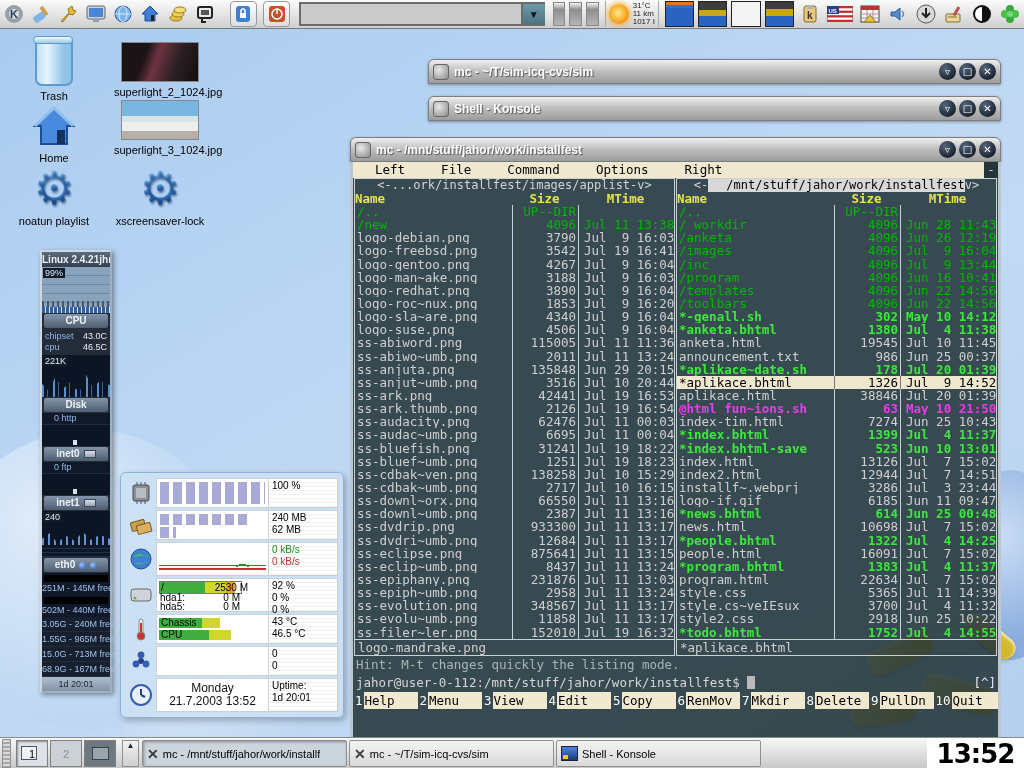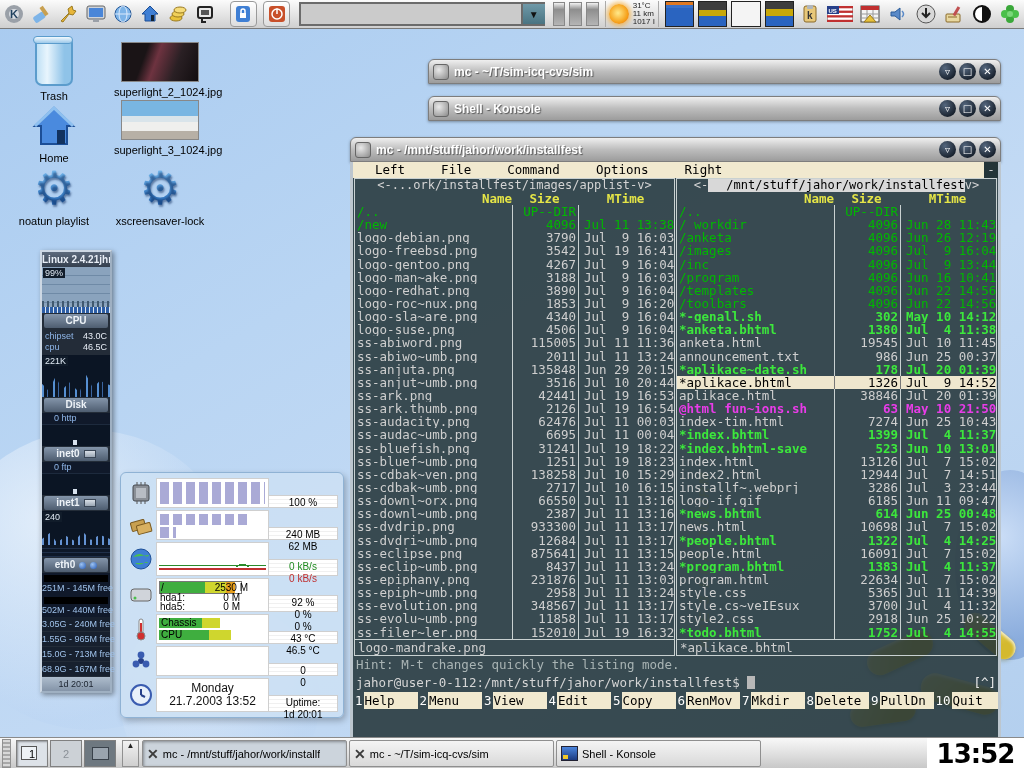--- a/index.html
+++ b/index.html
@@ -76,21 +76,21 @@
   .gk-mtext{font:9px "Liberation Sans",sans-serif;color:#9fc2ea;text-align:center;line-height:12px;white-space:nowrap;}
   .gk-fs{font:9px "Liberation Sans",sans-serif;color:#9fc2ea;line-height:14px;text-align:center;background:#17202e;border-bottom:1px solid #232c38;white-space:nowrap;}
   .gk-uptime{height:14px;font:9px "Liberation Sans",sans-serif;color:#1c2430;text-align:center;line-height:14px;background:linear-gradient(#aebdcd,#8494a8);}
   
   #sysmon{position:absolute;left:120px;top:472px;width:212px;z-index:2;background:rgba(205,224,243,.85);
     border:1px solid #8fb2d4;border-radius:6px;padding:5px;box-shadow:2px 3px 6px rgba(0,0,0,.25);}
   .sm-row{display:flex;height:30px;margin-bottom:2px;}
   .sm-ic{width:30px;display:flex;align-items:center;justify-content:center;}
   .sm-mid{flex:1;background:#fff;border:1px solid #cfcfcf;position:relative;overflow:hidden;}
   .sm-val{width:62px;background:repeating-linear-gradient(#fff 0 3px,#f0f0f0 3px 4px);border:1px solid #cfcfcf;border-left:none;
-    font:10px "Liberation Sans",sans-serif;text-align:center;padding:1px 3px;line-height:12px;white-space:pre-line;margin-top:17px;}
+    font:10px "Liberation Sans",sans-serif;text-align:left;padding:1px 3px;line-height:12px;white-space:pre-line;}
   .bars{position:absolute;inset:3px;background:repeating-linear-gradient(90deg,#aaaad6 0 9px,#fff 9px 13px);}
   .bars2{position:absolute;left:3px;top:3px;height:11px;width:82%;background:repeating-linear-gradient(90deg,#aaaad6 0 9px,#fff 9px 13px);}
   .bars3{position:absolute;left:3px;top:16px;height:11px;width:14%;background:repeating-linear-gradient(90deg,#aaaad6 0 9px,#fff 9px 13px);}
   .netline{position:absolute;left:2px;right:2px;bottom:8px;height:6px;
     background:radial-gradient(ellipse 14px 6px at 78% 100%,transparent 5px,#2a8a2a 5px 7px,transparent 7px) ,linear-gradient(transparent 0 4px,#2a8a2a 4px 5px,transparent 5px);}
   .netline:after{content:"";position:absolute;left:0;right:0;bottom:-3px;height:2px;background:#c03030;}
   .dbar{position:absolute;left:2px;top:2px;right:26px;height:11px;border:1px solid #777;
     background:linear-gradient(90deg,#3fae3f 0 55%,#cfd62e 55% 82%,#e8a01e 82% 93%,#fff 93%);}
   .dtext{position:absolute;font:10px "Liberation Sans",sans-serif;color:#000;line-height:10px;}
   .tbar{position:absolute;left:2px;height:10px;border:none;background:linear-gradient(90deg,#3fae3f 0 70%,#cfd62e 70%);}
@@ -110,21 +110,21 @@
   .term{position:relative;width:645px;height:646px;background:rgba(36,53,56,.87);
     font-family:"DejaVu Sans Mono",monospace;font-size:12.5px;color:#cfcfcf;}
   .menubar{height:16px;line-height:16px;background:#f1e9cf;color:#000;display:flex;gap:36px;padding-left:22px;position:relative;}
   .menubar .mi{white-space:pre;}
   .menu-dash{position:absolute;right:0;top:0;width:14px;text-align:center;background:rgba(36,53,56,1);color:#cfcfcf;}
   .panels{display:flex;height:478px;}
   .panel{width:319px;border:1px solid #c9d1d1;position:relative;margin-left:1px;}
   .pathrow{height:13px;line-height:13px;font-size:12px;text-align:center;color:#d4d4d4;white-space:nowrap;overflow:hidden;}
   .pathrow .rev{background:#d8d8d8;color:#000;padding-left:18px;}
   .colhdr{display:flex;height:13px;line-height:13px;color:#e5e547;font-weight:bold;}
-  .colhdr .c1{width:157px;text-align:right;}
+  .colhdr .c1{width:157px;text-align:left;}
   .colhdr .c2{width:65px;text-align:center;}
   .colhdr .c3{flex:1;text-align:center;}
   .rows{height:434px;overflow:hidden;}
   .frow{display:flex;height:13.15px;line-height:13.15px;}
   .fn{width:155px;padding-left:2px;overflow:hidden;white-space:pre;}
   .fs{width:63px;text-align:right;border-left:1px solid #c9d1d1;border-right:1px solid #c9d1d1;padding-right:2px;white-space:pre;}
   .fm{flex:1;padding-left:5px;white-space:pre;overflow:hidden;}
   .t-dir{color:#00b800;}
   .t-file{color:#cfcfcf;}
   .t-exec{color:#3ce83c;font-weight:bold;}

